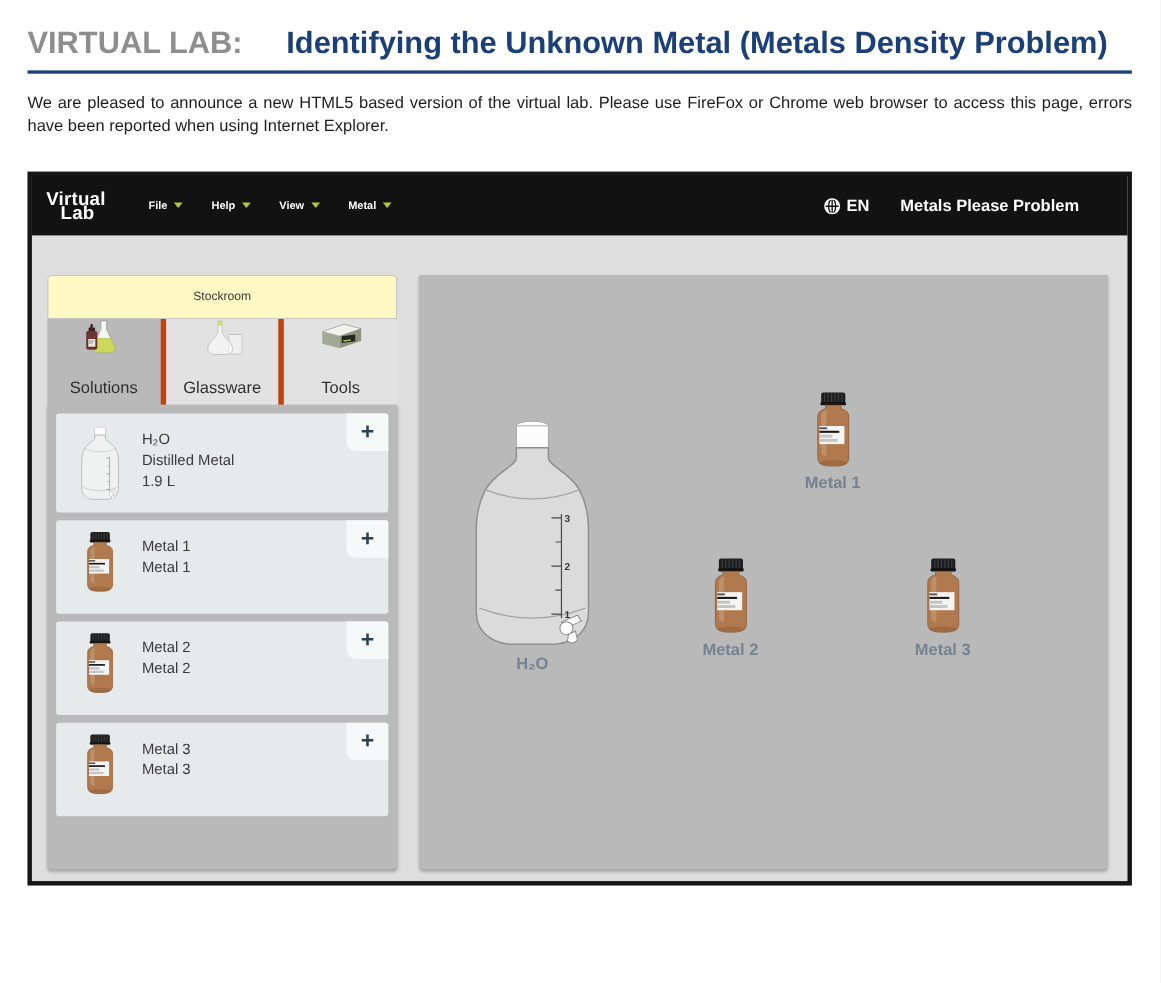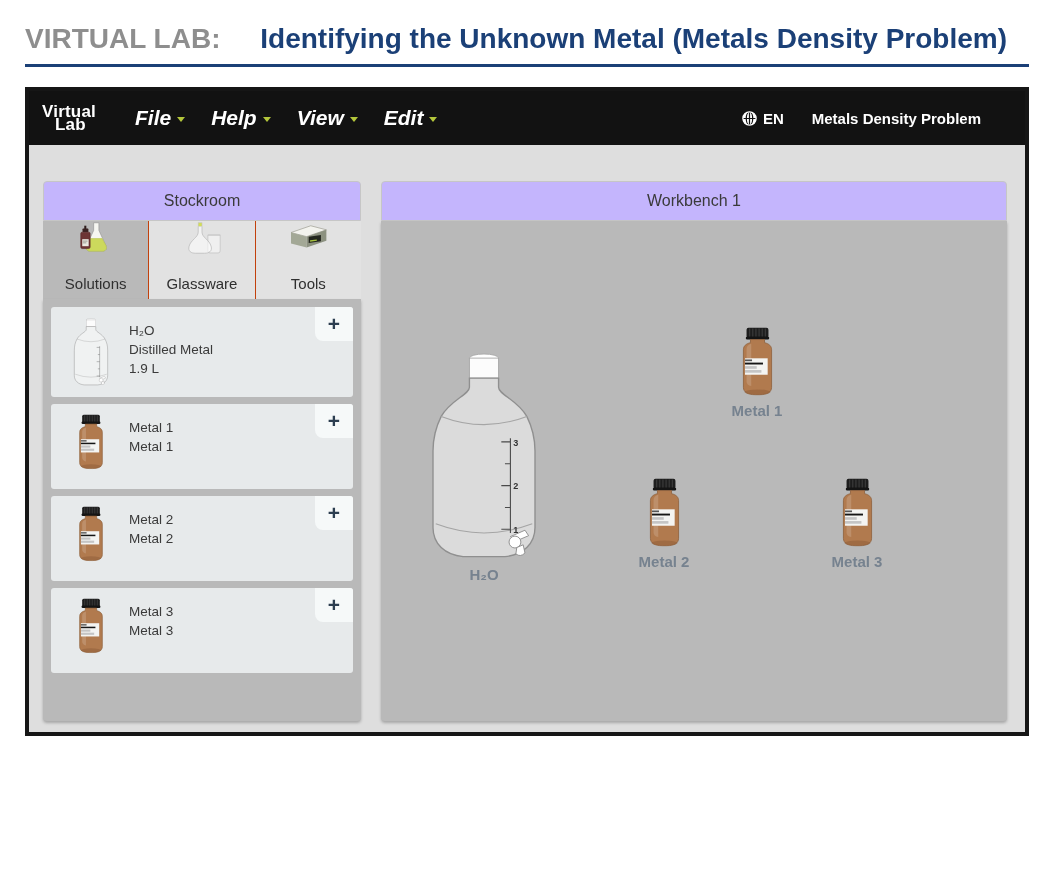--- a/index.html
+++ b/index.html
@@ -31,42 +31,42 @@
     display:inline-block;
     margin-top:22px;
     font-size:15px;
     color:#2a4fc4;
     text-decoration:underline;
     cursor:pointer;
   }
 
   
   .app {
-    margin-top:20px;
+    margin-top:31px;
     width:1004px; height:649px;
     border:4px solid #161616;
     background:#dedede;
     display:flex; flex-direction:column;
   }
 
   
   .menubar {
     height:54px; background:#121212;
     display:flex; align-items:center;
     color:#fff; flex:0 0 auto;
   }
   .logo {
     margin-left:13px; margin-right:26px;
     font-weight:bold; font-size:17px; line-height:13px;
     letter-spacing:.2px; cursor:default;
   }
   .logo .l2 { margin-left:13px; }
   .menu-item {
-    font-size:21px; font-weight:bold;
-    padding:8px 13px; cursor:pointer; white-space:nowrap;font-style:italic;
+    font-size:10px; font-weight:bold;
+    padding:8px 13px; cursor:pointer; white-space:nowrap;
   }
   .caret {
     display:inline-block; width:0; height:0;
     border-left:4.5px solid transparent;
     border-right:4.5px solid transparent;
     border-top:5px solid #b3c63b;
     margin-left:6px; vertical-align:middle;
   }
   .menubar-right { margin-left:auto; display:flex; align-items:flex-end; }
   .lang {
@@ -80,37 +80,37 @@
 
   
   .app-body {
     flex:1; display:flex; gap:20px;
     padding:36px 18px 11px 14px;
   }
 
   .panel { display:flex; flex-direction:column; }
   .panel-header {
     height:40px; flex:0 0 auto;
-    background:#c4b5fd;
+    background:#fef9c3;
     border:1px solid #c6c6c6;
     border-radius:4px 4px 0 0;
     display:flex; align-items:center; justify-content:center;
-    font-size:16px; color:#3a3a3a;
+    font-size:11px; color:#3a3a3a;
   }
 
   
   .stockroom { width:318px; flex:0 0 auto; }
   .tabs { display:flex; height:78px; flex:0 0 auto; }
   .tab {
     flex:1; display:flex; flex-direction:column;
     align-items:center; 
     padding-bottom:7px; gap:20px;
     background:#e2e2e2; cursor:pointer;
   }
-  .tab + .tab { border-left:1px solid #c2410c; }
+  .tab + .tab { border-left:5px solid #c2410c; }
   .tab.selected { background:#b9b9b9; border-left:none; }
   .tab-label { font-size:15px; color:#2f2f2f; }
 
   .stock-body {
     flex:1; background:#b9b9b9;
     border-radius:0 0 4px 4px;
     box-shadow:0 2px 3px rgba(0,0,0,.25);
     padding:8px;
   }
   .stock-card {
@@ -188,46 +188,47 @@
         <path d="M9,20 L16,17 L18,26 Q13,31 8,27 Z" fill="#fff" stroke="#8a8a8a"></path>
       </g>
     </symbol>
   </defs>
 </svg>
 
 <div class="page">
 
   <h1 class="page-title"><span class="title-prefix">VIRTUAL LAB:</span><span class="title-main"> Identifying the Unknown Metal (Metals Density Problem)</span></h1>
 
+  <p class="intro-text">We are pleased to announce a new HTML5 based version of the virtual lab. Please use FireFox or Chrome web browser to access this page, errors have been reported when using Internet Explorer.</p>
 
 
   <div class="app">
 
     <div class="menubar">
       <div class="logo">
         <div>Virtual</div>
         <div class="l2">Lab</div>
       </div>
 
       <div class="menu-item"><span>File</span><span class="caret"></span></div>
       <div class="menu-item"><span>Help</span><span class="caret"></span></div>
       <div class="menu-item"><span>View</span><span class="caret"></span></div>
-      <div class="menu-item"><span>Edit</span><span class="caret"></span></div>
+      <div class="menu-item"><span>Metal</span><span class="caret"></span></div>
 
       <div class="menubar-right">
         <div class="lang">
           <svg width="17" height="17" viewBox="0 0 18 18">
             <circle cx="9" cy="9" r="7" fill="#fff"></circle>
             <path d="M2,9 H16 M9,2 V16" stroke="#121212" stroke-width="1.3"></path>
             <ellipse cx="9" cy="9" rx="3.4" ry="7" fill="none" stroke="#121212" stroke-width="1.3"></ellipse>
             <circle cx="9" cy="9" r="7" fill="none" stroke="#fff" stroke-width="1.4"></circle>
           </svg>
           <span>EN</span>
         </div>
-        <div class="problem-title">Metals Density Problem</div>
+        <div class="problem-title">Metals Please Problem</div>
       </div>
     </div>
 
     <div class="app-body">
 
       <div class="panel stockroom">
         <div class="panel-header">Stockroom</div>
 
         <div class="tabs">
           <div class="tab selected">
@@ -316,21 +317,20 @@
               <div>Metal 3</div>
               <div>Metal 3</div>
             </div>
             <div class="add-btn">+</div>
           </div>
 
         </div>
       </div>
 
       <div class="panel workbench">
-        <div class="panel-header">Workbench 1</div>
         <div class="wb-body">
 
           <div class="wb-item" style="left:38px; top:128px; width:130px;">
             <svg width="122" height="214" viewBox="0 0 130 235">
               <ellipse cx="65" cy="10" rx="16" ry="4.5" fill="#fff" stroke="#a8a8a8"></ellipse>
               <rect x="49" y="10" width="32" height="22" fill="#fcfcfc" stroke="#a8a8a8"></rect>
               <path d="M49,32 L49,42 C49,50 28,56 18,74 C12,86 9,96 9,112 L9,196 C9,214 22,226 42,228 L88,228 C108,226 121,214 121,196 L121,112 C121,96 118,86 112,74 C102,56 81,50 81,42 L81,32 Z" fill="rgba(248,248,248,0.55)" stroke="#8f8f8f" stroke-width="1.5"></path>
               <path d="M18,74 Q65,92 112,74" fill="none" stroke="#a5a5a5" stroke-width="1.2"></path>
               <path d="M12,192 Q65,212 118,192" fill="none" stroke="#a5a5a5" stroke-width="1.2"></path>
               <path d="M94,98 V202 M84,102 H94 M88,126 H94 M84,150 H94 M88,174 H94 M84,198 H94" stroke="#4a4a4a" stroke-width="1.2" fill="none"></path>

